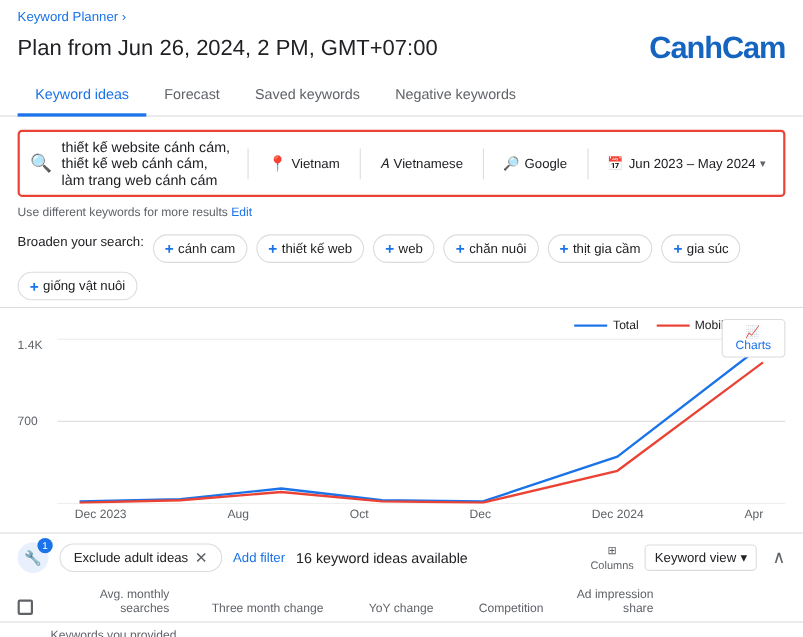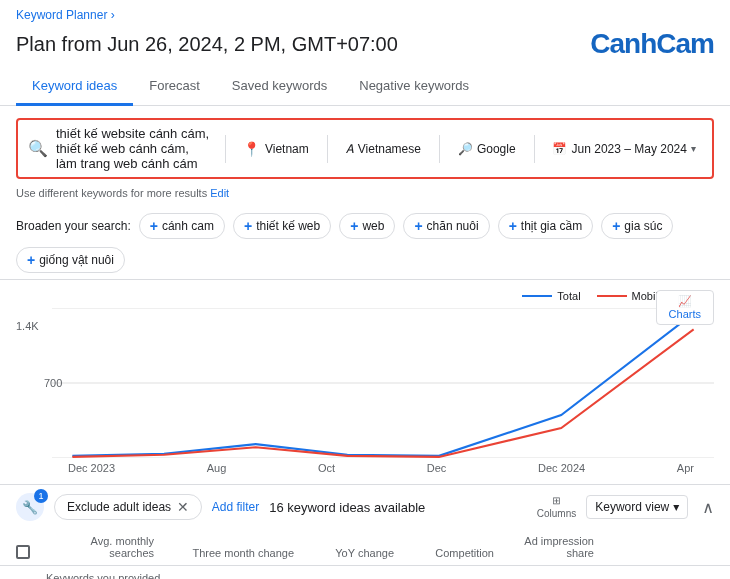--- a/index.html
+++ b/index.html
@@ -27,38 +27,38 @@
     .location-tag { display: flex; align-items: center; gap: 4px; color: #202124; font-size: 12px; padding: 4px 6px; }
     .location-tag .icon { color: #5f6368; font-size: 14px; }
     .lang-tag { display: flex; align-items: center; gap: 4px; color: #202124; font-size: 12px; padding: 4px 6px; }
     .search-engine-tag { display: flex; align-items: center; gap: 4px; color: #202124; font-size: 12px; padding: 4px 6px; }
     .date-tag { display: flex; align-items: center; gap: 4px; color: #202124; font-size: 12px; padding: 4px 6px; border: none; background: none; cursor: pointer; }
     .date-tag .chevron-down { font-size: 10px; color: #5f6368; }
     .use-diff { padding: 2px 16px 8px; font-size: 11px; color: #5f6368; }
     .use-diff a { color: #1a73e8; text-decoration: none; }
     
     
-    .broaden { display: flex; align-items: center; gap: 8px; padding: 6px 16px; flex-wrap: wrap; }
+    .broaden { display: flex; align-items: flex-start; gap: 8px; padding: 6px 16px; flex-wrap: wrap; }
     .broaden-label { font-size: 12px; color: #202124; }
     .broaden-chip { display: flex; align-items: center; gap: 4px; border: 1px solid #dadce0; border-radius: 16px; padding: 4px 10px; font-size: 12px; color: #202124; cursor: pointer; background: #fff; }
     .broaden-chip .plus { color: #1a73e8; font-weight: bold; font-size: 14px; }
     
     
     .chart-area { border-top: 1px solid #dadce0; padding: 10px 16px; position: relative; }
     .chart-controls { position: absolute; right: 16px; top: 10px; }
     .charts-btn { display: flex; flex-direction: column; align-items: center; border: 1px solid #dadce0; border-radius: 4px; padding: 4px 12px; cursor: pointer; font-size: 11px; color: #1a73e8; background: #fff; }
     .chart-legend { display: flex; justify-content: flex-end; gap: 16px; margin-bottom: 6px; margin-right: 50px; }
     .legend-item { display: flex; align-items: center; gap: 5px; font-size: 11px; }
     .legend-dot { width: 30px; height: 2px; }
     .legend-dot.total { background: #1a73e8; }
     .legend-dot.mobile { background: #ea4335; }
     .chart-svg { width: 100%; height: 100%; }
     .y-label { font-size: 11px; color: #5f6368; position: absolute; left: 0; }
-    .y-label.top { top: 12px; }
-    .y-label.mid { top: 50%; transform: translateY(-50%); margin-left: 28px; }
+    .y-label.top { top: 0; }
+    .y-label.mid { top: 50%; transform: translateY(-50%); }
     .x-labels { display: flex; justify-content: space-between; padding: 4px 20px 0; }
     .x-label { font-size: 11px; color: #5f6368; }
     
     
     .filter-bar { border-top: 1px solid #dadce0; padding: 8px 16px; display: flex; align-items: center; gap: 10px; background: #fff; }
     .filter-icon-wrap { position: relative; background: #e8f0fe; border-radius: 50%; width: 28px; height: 28px; display: flex; align-items: center; justify-content: center; }
     .filter-badge { position: absolute; top: -4px; right: -4px; background: #1a73e8; color: #fff; border-radius: 50%; width: 14px; height: 14px; font-size: 9px; display: flex; align-items: center; justify-content: center; }
     .filter-chip { display: flex; align-items: center; gap: 6px; border: 1px solid #dadce0; border-radius: 16px; padding: 4px 12px; font-size: 12px; color: #202124; background: #fff; cursor: pointer; }
     .filter-chip .close-x { color: #5f6368; font-size: 14px; cursor: pointer; }
     .add-filter-btn { color: #1a73e8; font-size: 12px; cursor: pointer; }

